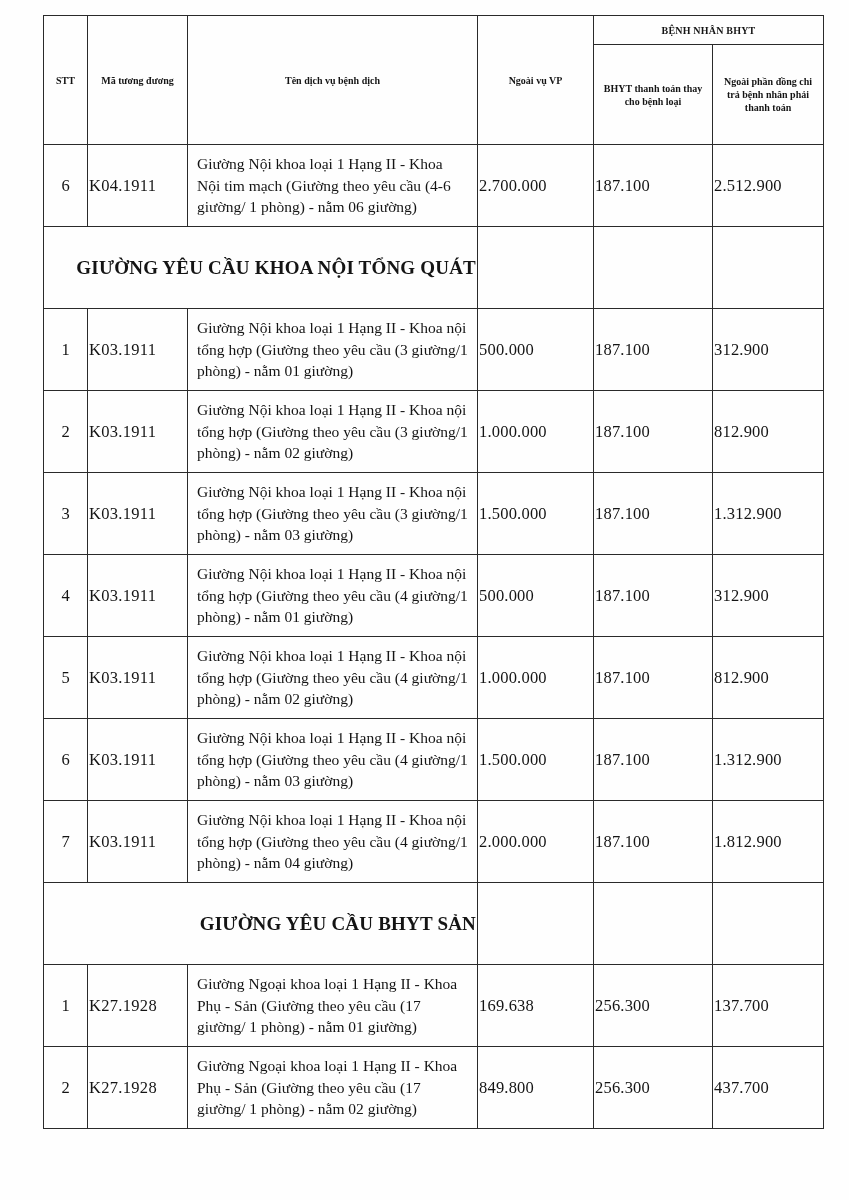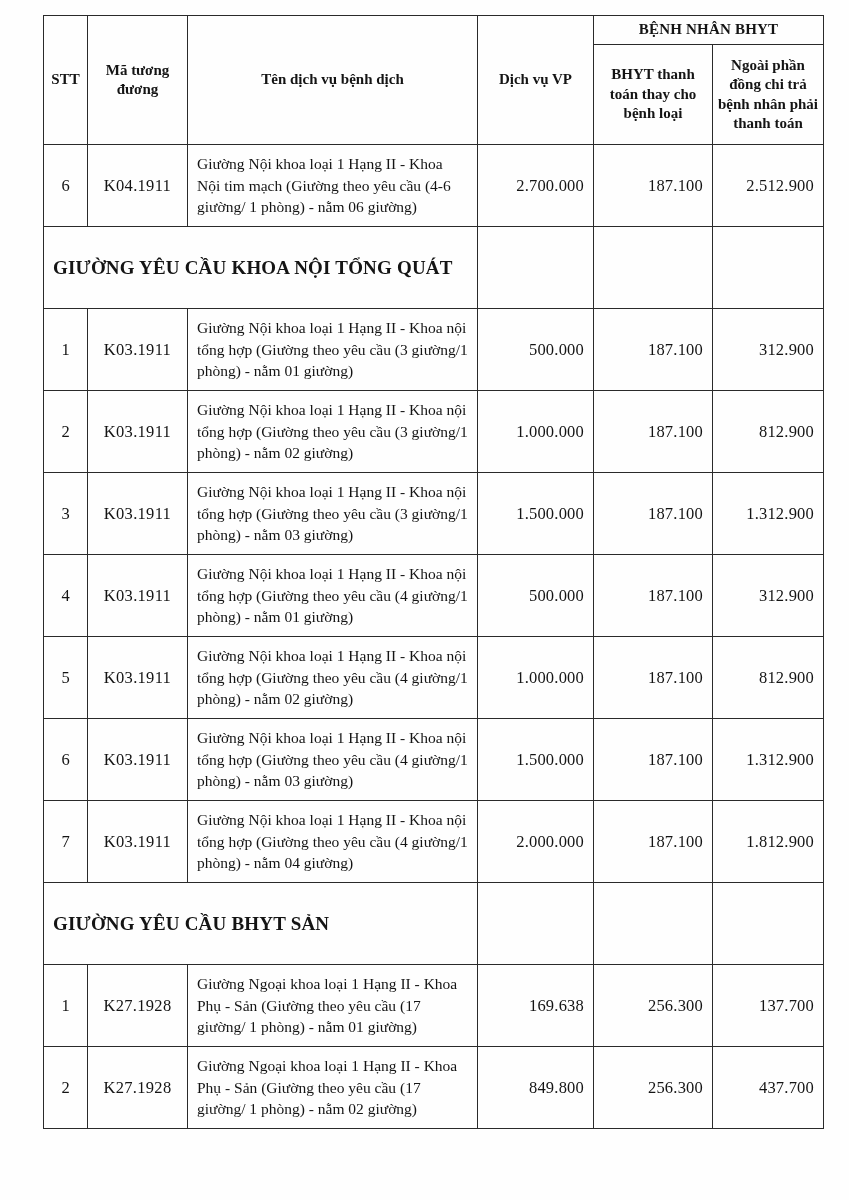--- a/index.html
+++ b/index.html
@@ -25,55 +25,55 @@
     table-layout: fixed;
   }
   table.price-table th,
   table.price-table td {
     border: 1.6px solid #2a2a2a;
     vertical-align: middle;
     overflow: hidden;
   }
   table.price-table th {
     font-weight: bold;
-    font-size: 15px;
+    font-size: 10px;
     line-height: 1.3;
     text-align: center;
     padding: 2px 4px;
   }
   tr.hdr-top { height: 29px; }
   tr.hdr-bottom { height: 100px; }
   th.group-hdr { font-size: 15.5px; letter-spacing: 0.2px; }
   tbody tr { height: 82px; }
   td.c-stt {
     font-size: 16.5px;
     text-align: center;
   }
   td.c-ma {
     font-size: 16.5px;
-    text-align: center;
+    text-align: left;
     letter-spacing: 0.3px;
   }
   td.c-ten {
     font-size: 15.5px;
     line-height: 1.38;
     text-align: left;
     padding: 5px 9px 5px 9px;
     font-family: Liberation Serif, serif;
   }
   td.c-num {
     font-size: 16.5px;
-    text-align: right;
+    text-align: left;
     padding-right: 9px;
     letter-spacing: 0.2px;
   }
   td.c-section {
     font-size: 19px;
     font-weight: bold;
-    text-align: left;
+    text-align: right;
     padding-left: 9px;
     letter-spacing: 0.2px;
     white-space: nowrap;
   }
 </style>
 </head>
 <body>
 
 <div class="page">
   <table class="price-table">
@@ -83,21 +83,21 @@
       <col style="width:290px">
       <col style="width:116px">
       <col style="width:119px">
       <col style="width:111px">
     </colgroup>
     <thead>
       <tr class="hdr-top">
         <th rowspan="2">STT</th>
         <th rowspan="2">Mã tương đương</th>
         <th rowspan="2">Tên dịch vụ bệnh dịch</th>
-        <th rowspan="2">Dịch vụ VP</th>
+        <th rowspan="2">Ngoài vụ VP</th>
         <th colspan="2" class="group-hdr">BỆNH NHÂN BHYT</th>
       </tr>
       <tr class="hdr-bottom">
         <th>BHYT thanh toán thay cho bệnh loại</th>
         <th>Ngoài phần đồng chi trả bệnh nhân phải thanh toán</th>
       </tr>
     </thead>
     <tbody id="table-body">
         <tr>
           <td class="c-stt">6</td>

